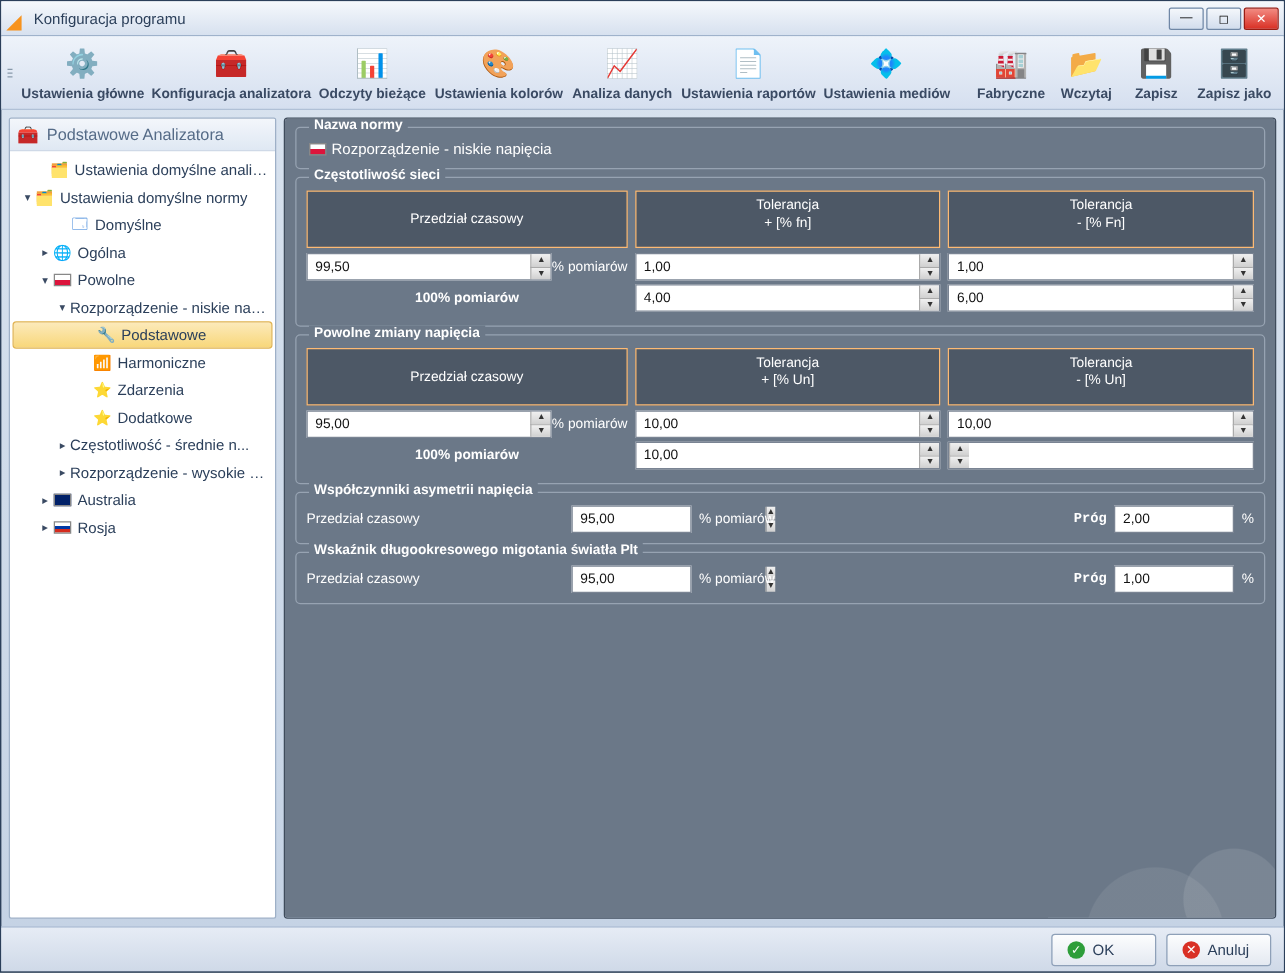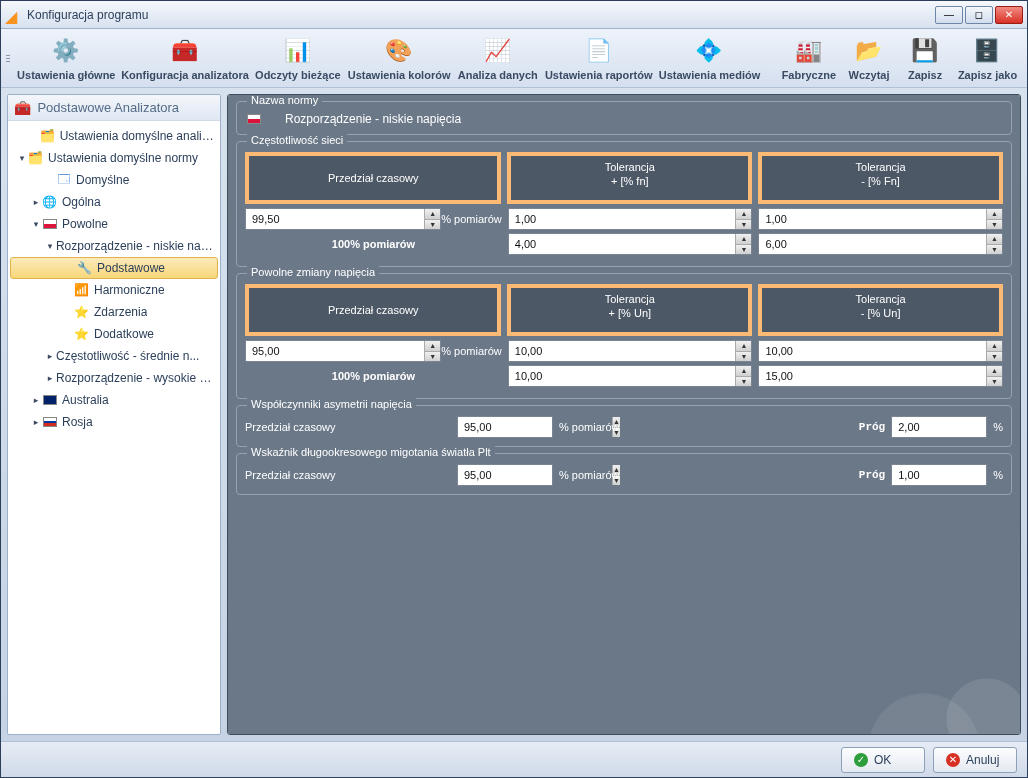--- a/index.html
+++ b/index.html
@@ -53,27 +53,27 @@
 
 .content { flex: 1; background: #6b7888; border: 1px solid #3f4c5c; border-radius: 3px; padding: 6px 8px 8px 8px; overflow-y: auto; position: relative; }
 .content::after{
   content:"";position:absolute;right:-30px;bottom:-30px;width:420px;height:300px;
   background:
     radial-gradient(circle at 85% 85%, rgba(255,255,255,0.10) 0 40px, transparent 41px),
     radial-gradient(circle at 70% 95%, rgba(255,255,255,0.08) 0 55px, transparent 56px);
   pointer-events:none;
 }
 .fieldset { border: 1px solid #97a3b2; border-radius: 4px; margin-bottom: 6px; position: relative; padding: 10px 8px 8px 8px; }
-.fieldset .legend { position: absolute; top: -8px; left: 10px; background: #6b7888; padding: 0 4px; font-size: 11px; font-weight: normal; color: #fff; text-align: right; }
-.normrow { display:flex; align-items:center; gap:24px; font-size:12px; color:#fff;}
+.fieldset .legend { position: absolute; top: -8px; left: 10px; background: #6b7888; padding: 0 4px; font-size: 11px; font-weight: bold; color: #fff; text-align: right; }
+.normrow { display:flex; align-items:center; gap:4px; font-size:12px; color:#fff;}
 .normrow .flag-pl{margin-left:2px;}
 
 
 .ghead { display: flex; gap: 6px; margin-bottom: 4px;}
-.ghead .cell { flex:1; background:#4d5866; color:#fff; font-size:11px; text-align:center; padding:4px 2px; border:4px solid #fdba74;}
+.ghead .cell { flex:1; background:#4d5866; color:#fff; font-size:11px; text-align:center; padding:4px 2px; border:1px solid #fdba74;}
 .ghead .cell.small{line-height:1.3;}
 .ghead .cell.first{flex:1.05;}
 .grow { display:flex; gap:6px; align-items:center; margin-bottom:3px;}
 .grow .gleft{flex:1.05; display:flex; align-items:center; gap:0;}
 .grow .gcell {flex:1;}
 .spin { display:flex; height:22px; background:#fff; border:1px solid #7a8493;}
 .spin input { flex:1; border:none; outline:none; font-size:11px; padding:0 6px; background:transparent; color:#111;}
 .spin .btns { width:16px; display:flex; flex-direction:column;}
 .spin .btns span{flex:1; background:linear-gradient(#f0f0f0,#d0d0d0); display:flex;align-items:center;justify-content:center;font-size:7px;color:#333;border-left:1px solid #aaa;cursor:pointer;}
 .spin .btns span:first-child{border-bottom:1px solid #aaa;}
@@ -393,21 +393,20 @@
               <div class="spin">
                 <input value="10,00" style="">
                 <div class="btns">
                   <span>▲</span>
                   <span>▼</span>
                 </div>
               </div>
             </div>
           <div class="gcell">
               <div class="spin">
-                <input value="15,00" style="">
                 <div class="btns">
                   <span>▲</span>
                   <span>▼</span>
                 </div>
               </div>
             </div>
         </div>
       </div>
 
       <div class="fieldset">

